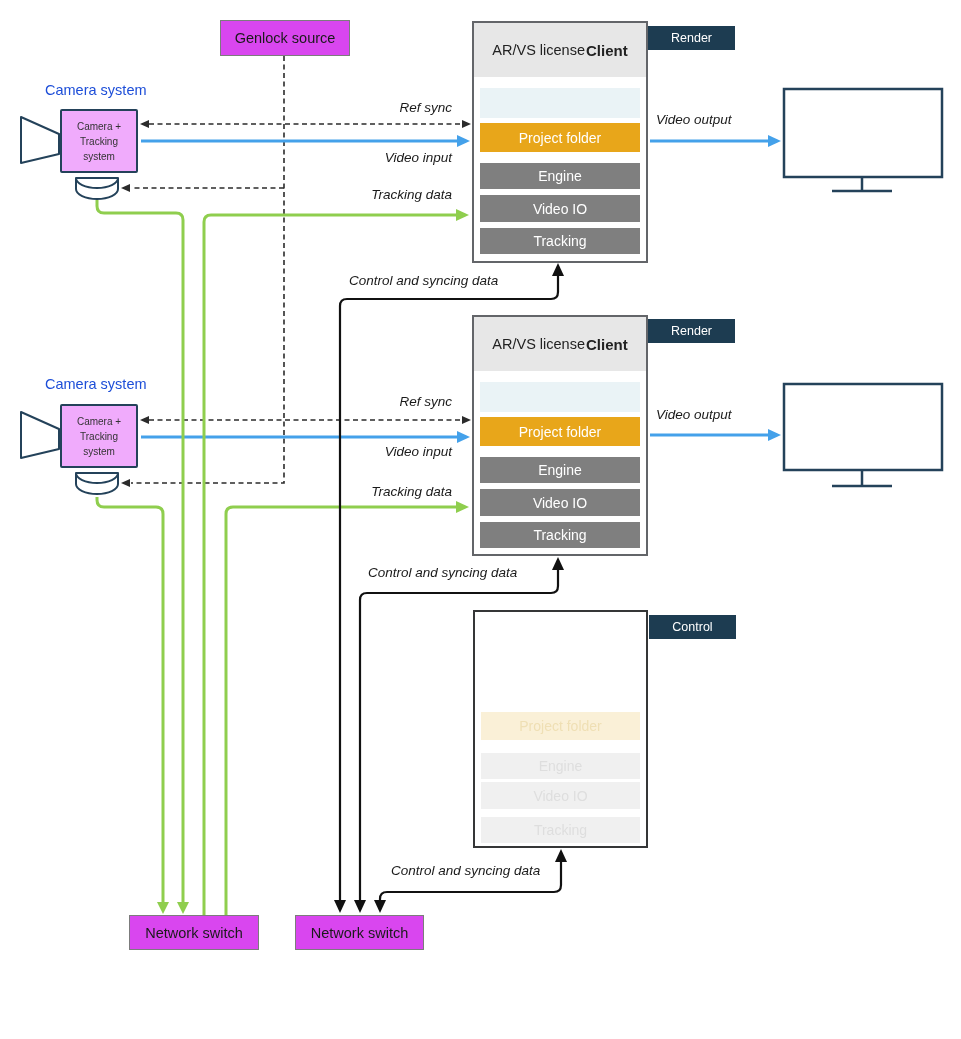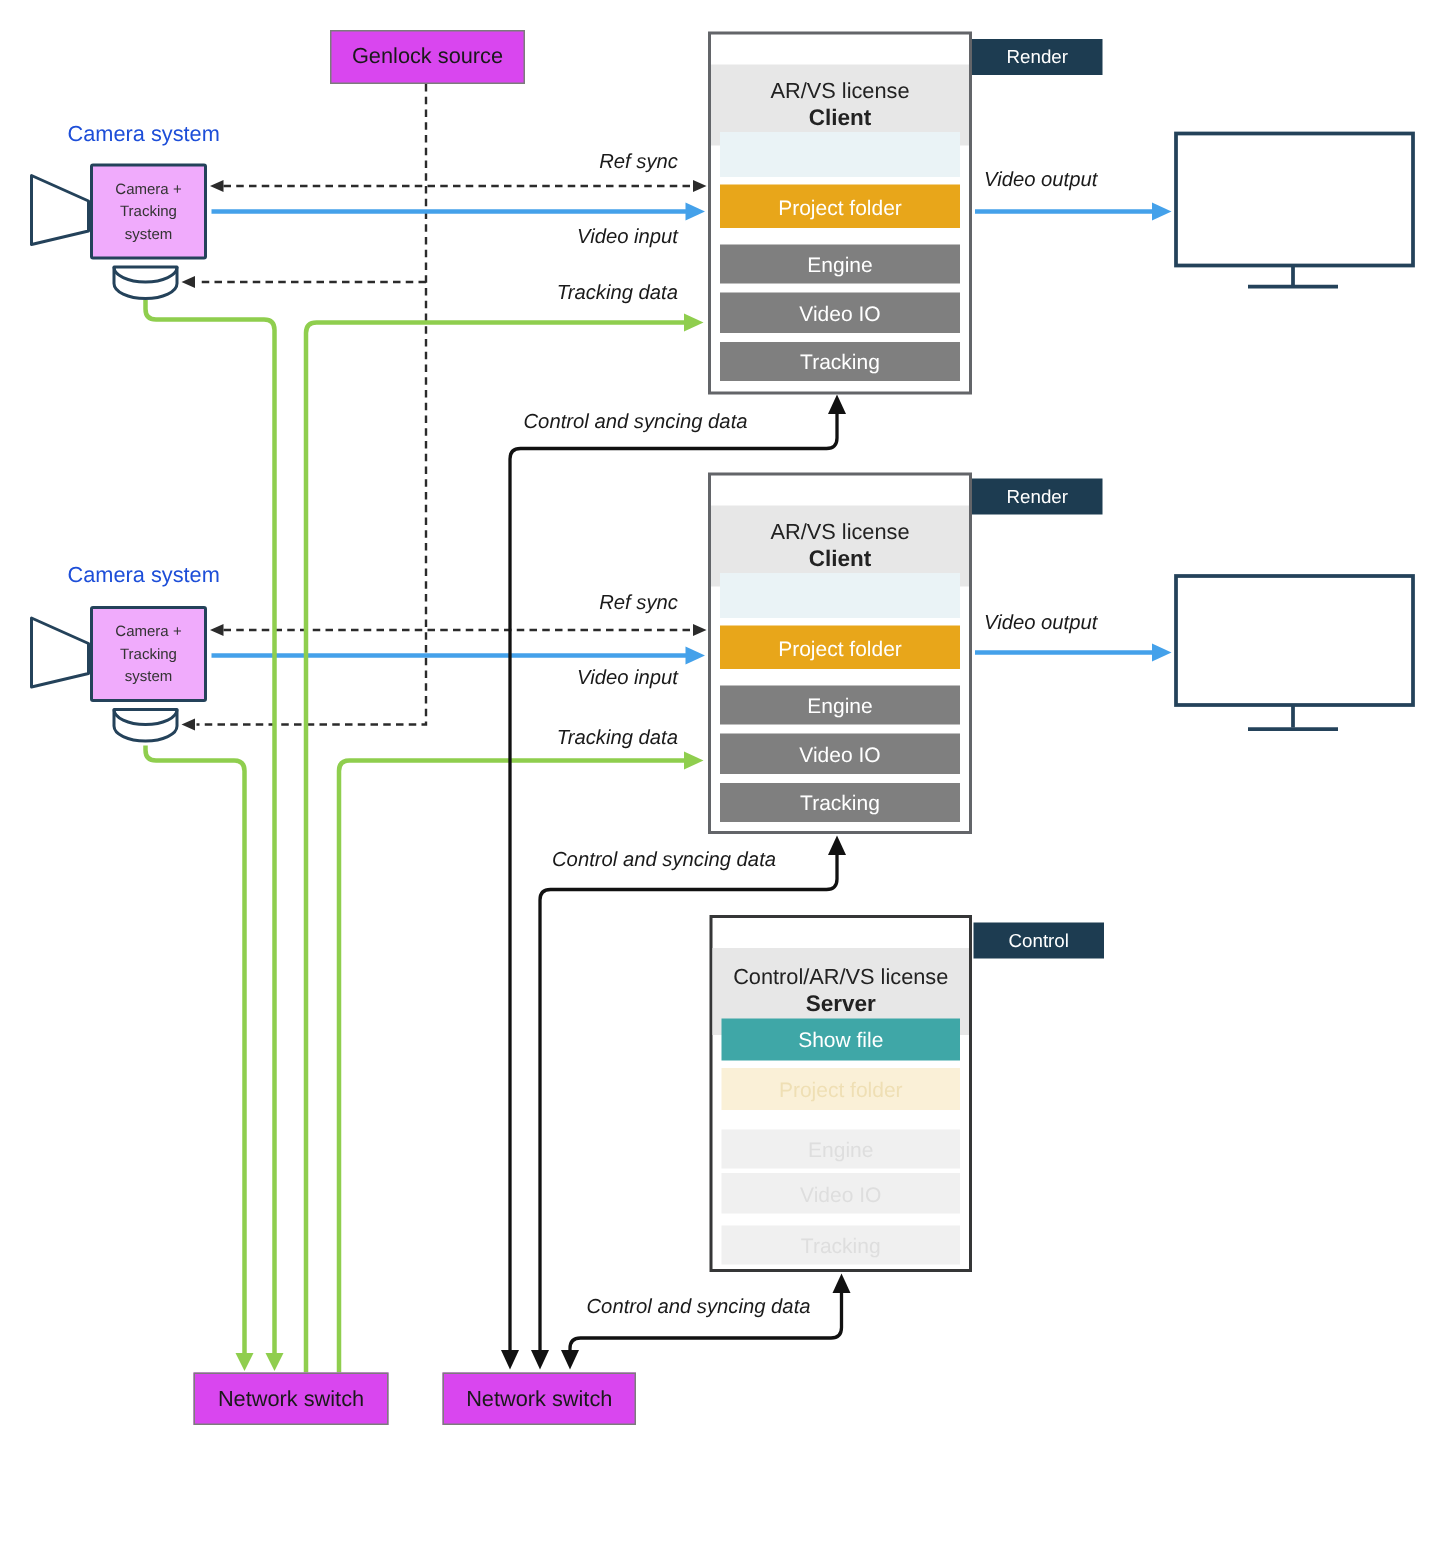--- a/index.html
+++ b/index.html
@@ -4,22 +4,22 @@
 <title>AR/VS system diagram</title>
 <style>
   html,body{margin:0;padding:0;background:#fff;}
   .stage{position:relative;width:961px;height:1039px;background:#fff;overflow:hidden;
          font-family:"Liberation Sans", sans-serif;}
   .wires{position:absolute;left:0;top:0;}
   
   .node{position:absolute;background:#fff;box-sizing:border-box;}
   .client-node{border:2px solid #636569;}
   .server-node{border:2px solid #353637;}
-  .node-header{position:absolute;left:0;right:0;background:#E7E7E7;display:flex;flex-direction:column;
-               align-items:center;justify-content:center;gap:1px;margin-top:20px;}
+  .node-header{position:absolute;left:0;right:0;background:#E7E7E7;display:flex;flex-direction:row;
+               align-items:center;justify-content:center;gap:1px;}
   .lic{font-size:14.5px;color:#222;}
   .role{font-size:15px;font-weight:bold;color:#222;}
   .bar{position:absolute;left:6px;right:6px;display:flex;align-items:center;justify-content:center;
        font-size:14px;color:#fff;}
   .bar.empty{background:#EAF3F6;}
   .bar.project{background:#E8A61A;}
   .bar.gray{background:#7F7F7F;}
   .bar.teal{background:#3FA7A7;}
   .bar.project-inactive{background:#FAF0D7;color:#EFDFB4;}
   .bar.gray-inactive{background:#F0F0F0;color:#DEDEDE;}
@@ -156,25 +156,20 @@
     </div>
     <div class="bar empty" style="top:65px;height:30px"></div>
     <div class="bar project" style="top:100px;height:29px">Project folder</div>
     <div class="bar gray" style="top:140px;height:26px">Engine</div>
     <div class="bar gray" style="top:172px;height:27px">Video IO</div>
     <div class="bar gray" style="top:205px;height:26px">Tracking</div>
   </div>
   <div class="tag" style="left:648px;top:319px">Render</div>
 
   <div class="node server-node" style="left:473px;top:610px;width:175px;height:238px">
-    <div class="node-header" style="height:58px">
-      <div class="lic">Control/AR/VS license</div>
-      <div class="role">Server</div>
-    </div>
-    <div class="bar teal" style="top:67px;height:28px">Show file</div>
     <div class="bar project-inactive" style="top:100px;height:28px">Project folder</div>
     <div class="bar gray-inactive" style="top:141px;height:26px">Engine</div>
     <div class="bar gray-inactive" style="top:170px;height:27px">Video IO</div>
     <div class="bar gray-inactive" style="top:205px;height:26px">Tracking</div>
   </div>
   <div class="tag" style="left:649px;top:615px">Control</div>
 
   <div class="plainbox" style="left:129px;top:915px;width:130px;height:35px">
     <span>Network switch</span>
   </div>

